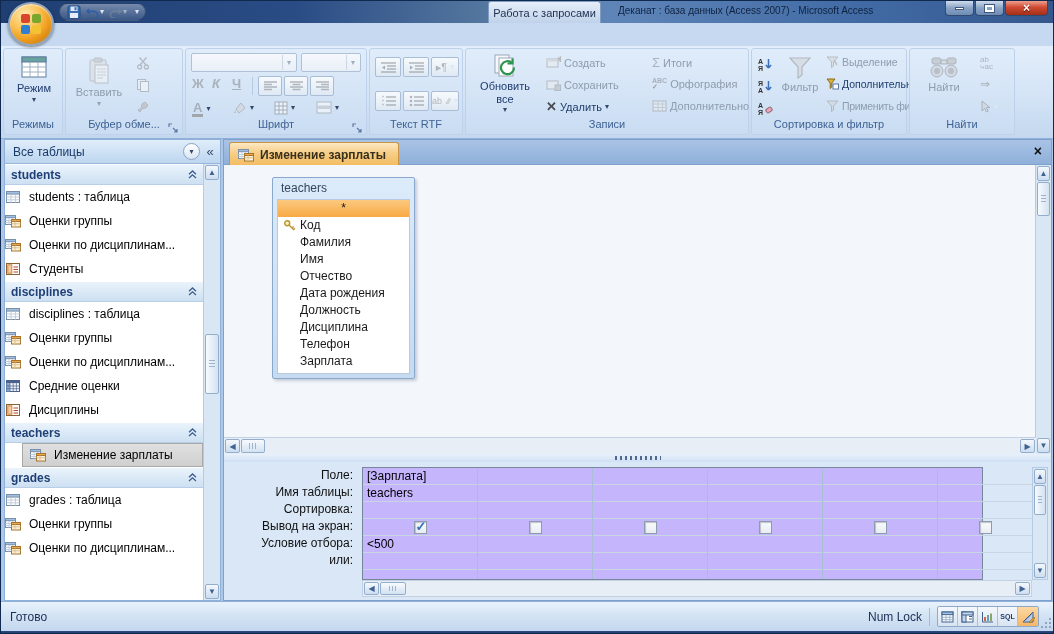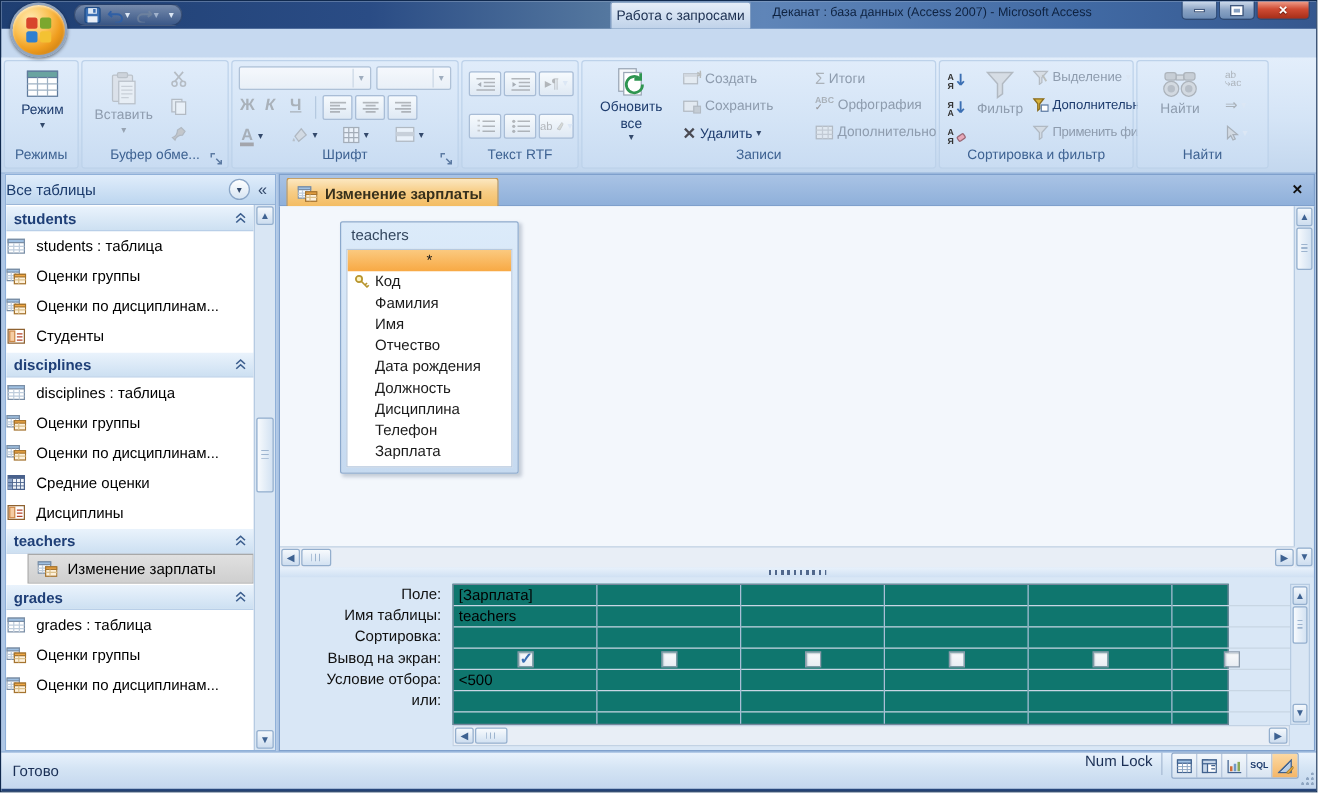--- a/index.html
+++ b/index.html
@@ -72,21 +72,21 @@
     display:flex; align-items:center; justify-content:center; }
   .glyph { line-height:1; }
   .vsep { position:absolute; width:1px; background:#b5c9e0; }
 
   
   .content-bg { position:absolute; left:0; top:138px; width:100%; height:462px; background:#aec7e6; }
 
   
   .sidebar { position:absolute; left:3px; top:138px; width:217px; height:462px; background:#fff; border:1px solid #8fb0d8; }
   .nav-hdr { position:absolute; left:0; top:0; right:0; height:24px; display:flex; align-items:center;
-    background:linear-gradient(#e0edfb,#bdd6ef); border-bottom:1px solid #9ab6d8; font-size:12px; color:#1a3a6b; padding-left:0; }
+    background:linear-gradient(#e0edfb,#bdd6ef); border-bottom:1px solid #9ab6d8; font-size:12px; color:#1a3a6b; padding-left:8px; }
   .nav-hdr-dd { margin-left:auto; width:17px; height:17px; border-radius:50%; border:1px solid #8aa5c6;
     background:linear-gradient(#fff,#d7e5f3); display:flex; align-items:center; justify-content:center;
     font-size:8px; color:#33496b; }
   .nav-hdr-col { width:20px; text-align:center; font-size:13px; color:#33496b; }
   .nav-list { position:absolute; left:0; top:24px; right:17px; bottom:0; overflow:hidden; background:#fff; }
   .nav-ghdr { height:21px; display:flex; align-items:center; padding:0 6px;
     background:linear-gradient(#eaf3fc,#cde0f2); border-top:1px solid #fff; border-bottom:1px solid #b9cfe8;
     font-size:12px; font-weight:bold; color:#1f3f77; }
   .nav-ghdr .chev { margin-left:auto; }
   .nav-item { height:24px; display:flex; align-items:center; gap:8px; font-size:12px; color:#000; }
@@ -132,39 +132,39 @@
     background:linear-gradient(#dcebfa,#c6daf0); box-shadow:2px 2px 3px rgba(60,80,110,.25); }
   .fl-title { height:20px; padding:3px 0 0 8px; font-size:12px; color:#33465e; }
   .fl-body { position:absolute; left:4px; right:4px; top:21px; bottom:4px; background:#fff; border:1px solid #b7c9de; overflow:hidden; }
   .fl-row { position:relative; height:17px; line-height:17px; font-size:12px; color:#1a1a1a; padding-left:22px; white-space:nowrap; }
   .fl-row.star { padding-left:0; text-align:center; background:linear-gradient(#fbc97f,#f8a944); }
   .keyic { position:absolute; left:5px; top:2px; width:13px; height:13px; }
 
   
   .glabels { position:absolute; left:0; top:5px; width:134px; }
   .glabel { height:17px; line-height:17px; font-size:12px; color:#101010; text-align:right; padding-right:5px; white-space:nowrap; }
-  .grid { position:absolute; left:138px; top:5px; width:621px; height:113px; background:#0f766e; border:1px solid #76879c; display:flex; }
+  .grid { position:absolute; left:138px; top:5px; width:621px; height:113px; background:#c4b5fd; border:1px solid #76879c; display:flex; }
   .gcol { height:100%; border-right:1px solid #a9bfd6; flex:0 0 115px; }
   .gcol:last-child { flex:0 0 94px; border-right:none; }
   .gcell { height:17px; border-bottom:1px solid #c8d6e4; font-size:12px; line-height:16px; padding:0 4px; white-space:nowrap;
     display:flex; align-items:center; }
   .gcell.show { justify-content:center; }
   .gcell.filler { border-bottom:none; }
   .cb { width:13px; height:13px; border:1px solid #8d9cac; background:linear-gradient(#fafbfc,#e8edf3);
     box-shadow:inset 1px 1px 1px rgba(130,145,160,.5); position:relative; }
   .cb.checked:after { content:"\2713"; position:absolute; left:1px; top:-3px; font-size:13px; font-weight:bold; color:#3b6fb3; }
   .grid-vsb { position:absolute; left:808px; top:5px; width:16px; height:113px; background:#d9e6f4; border:1px solid #b6cbe2; }
   .grid-hsb { position:absolute; left:138px; top:118px; width:670px; height:17px; background:#e8eef6; border:1px solid #c2d2e4; }
 
   
   .statusbar { position:absolute; left:0; top:600px; width:100%; height:30px;
     background:linear-gradient(#e9f2fc,#d4e4f4 45%,#c4d7ee); border-top:1px solid #8fb0d8;
     display:flex; align-items:center; font-size:12px; color:#1a2f55; }
   .sb-ready { padding-left:9px; }
-  .sb-right { margin-left:auto; display:flex; align-items:flex-start; height:100%; }
+  .sb-right { margin-left:auto; display:flex; align-items:center; height:100%; }
   .sb-sep { width:1px; height:18px; background:#a7bbd3; margin:0 7px; }
   .viewbtns { display:flex; border:1px solid #8fa8c8; border-radius:2px; overflow:hidden; }
   .vbtn { width:20px; height:19px; display:flex; align-items:center; justify-content:center;
     background:linear-gradient(#f4f8fc,#d8e4f1); border-right:1px solid #aebfd6; }
   .vbtn:last-child { border-right:none; }
   .vbtn.active { background:linear-gradient(#fcd9a4,#f5b668); }
   .vbtn .sql { font-size:7px; font-weight:bold; color:#1e3c6e; }
   .grip { width:14px; height:100%; position:relative; }
   .grip:after { content:""; position:absolute; right:2px; bottom:3px; width:10px; height:10px;
     background:

